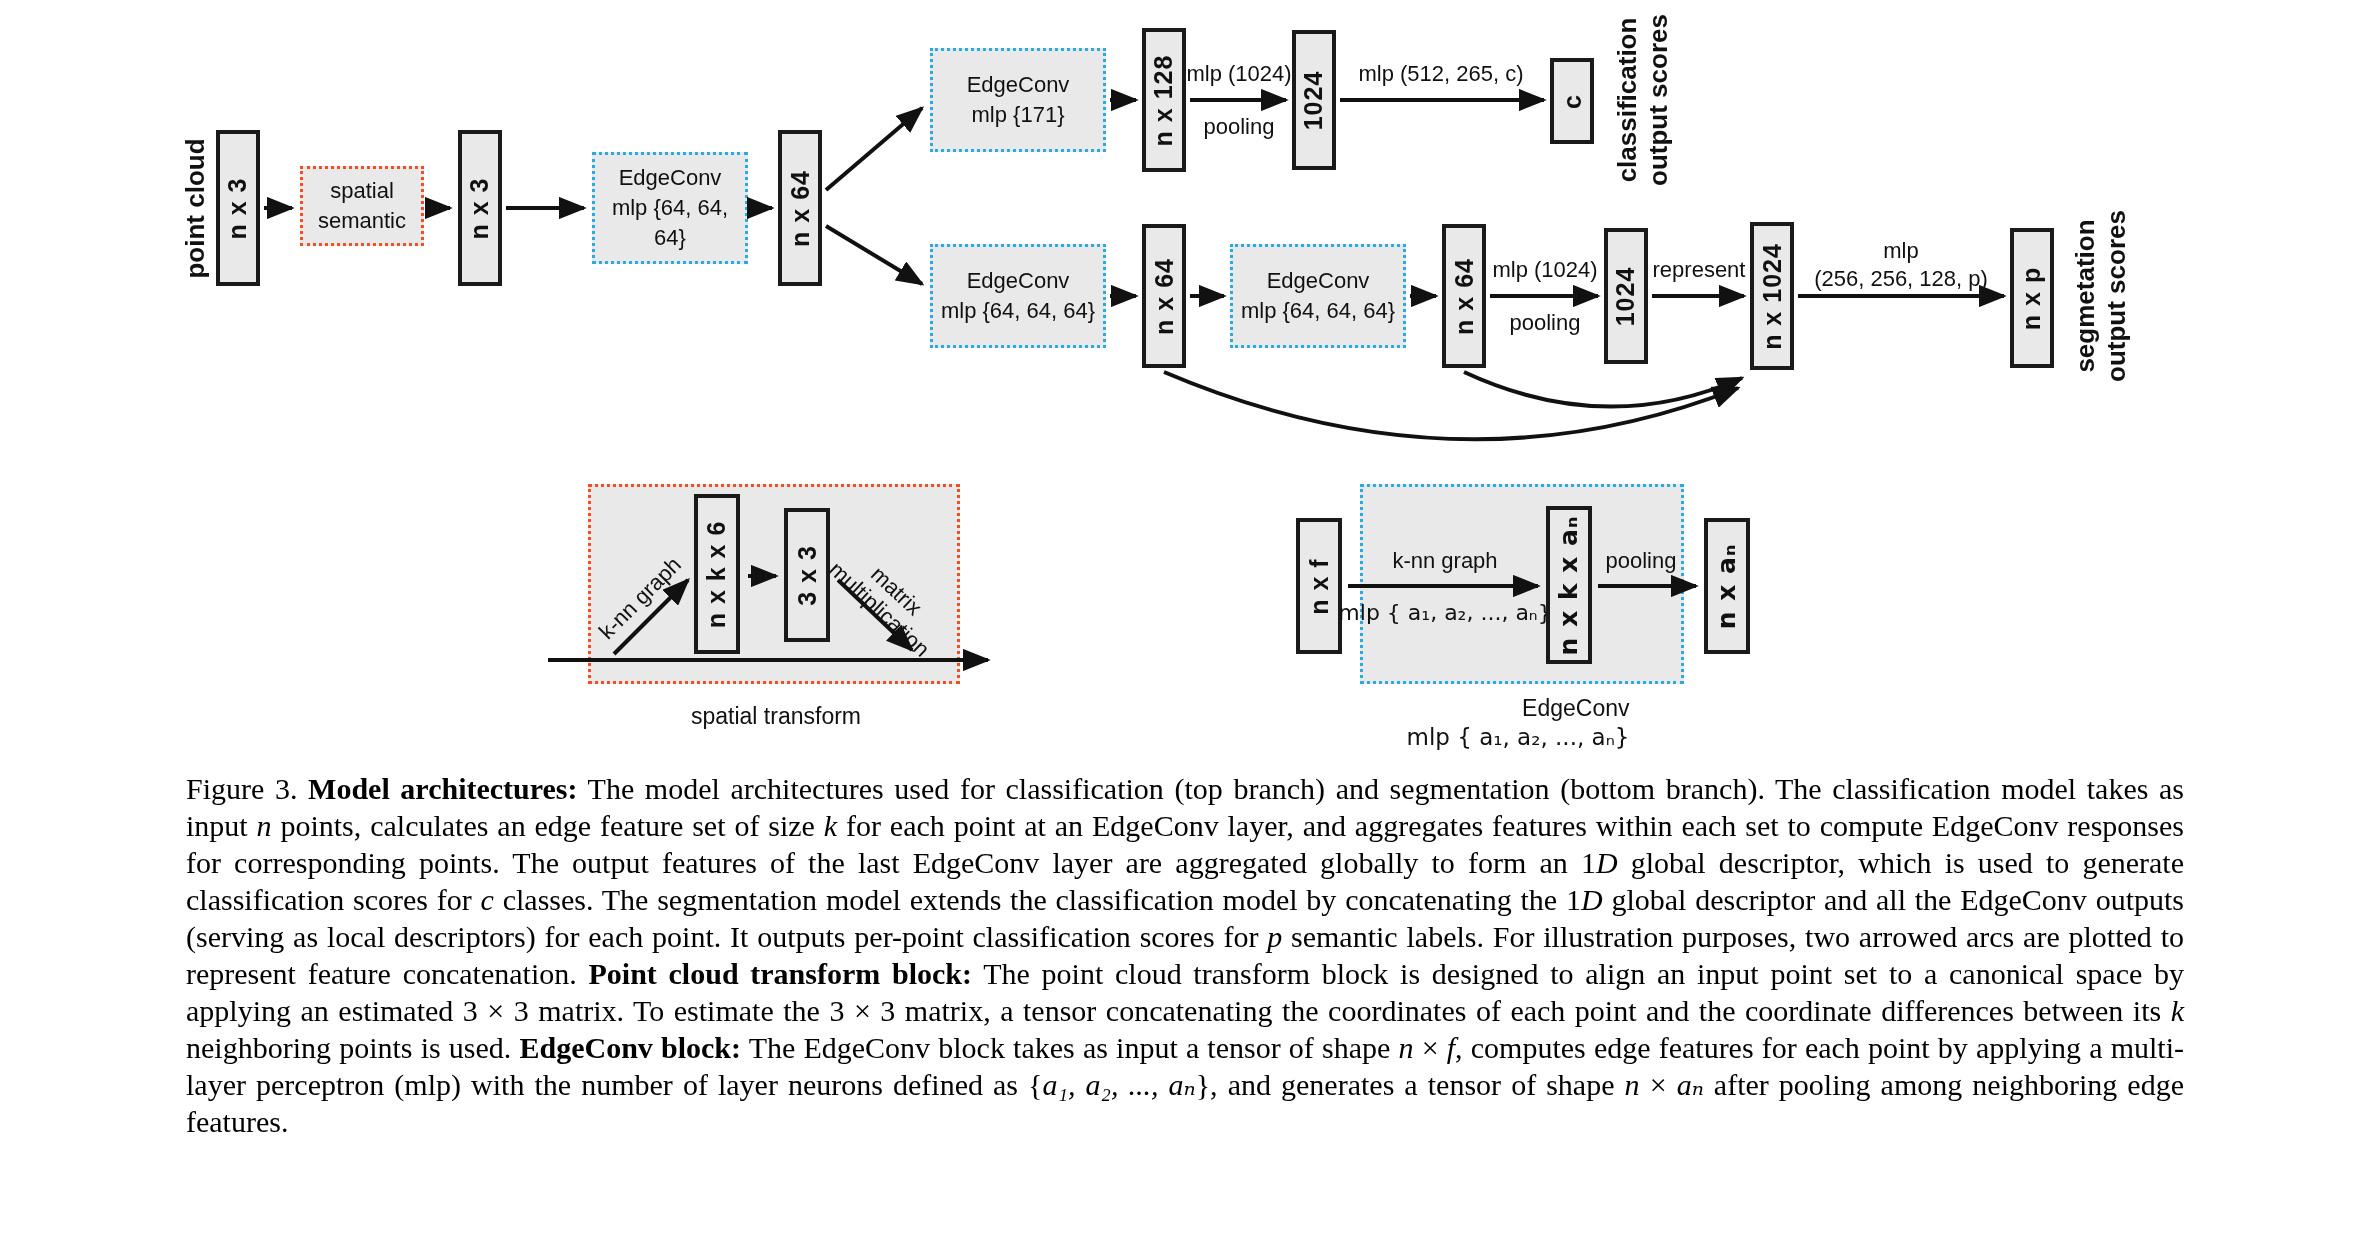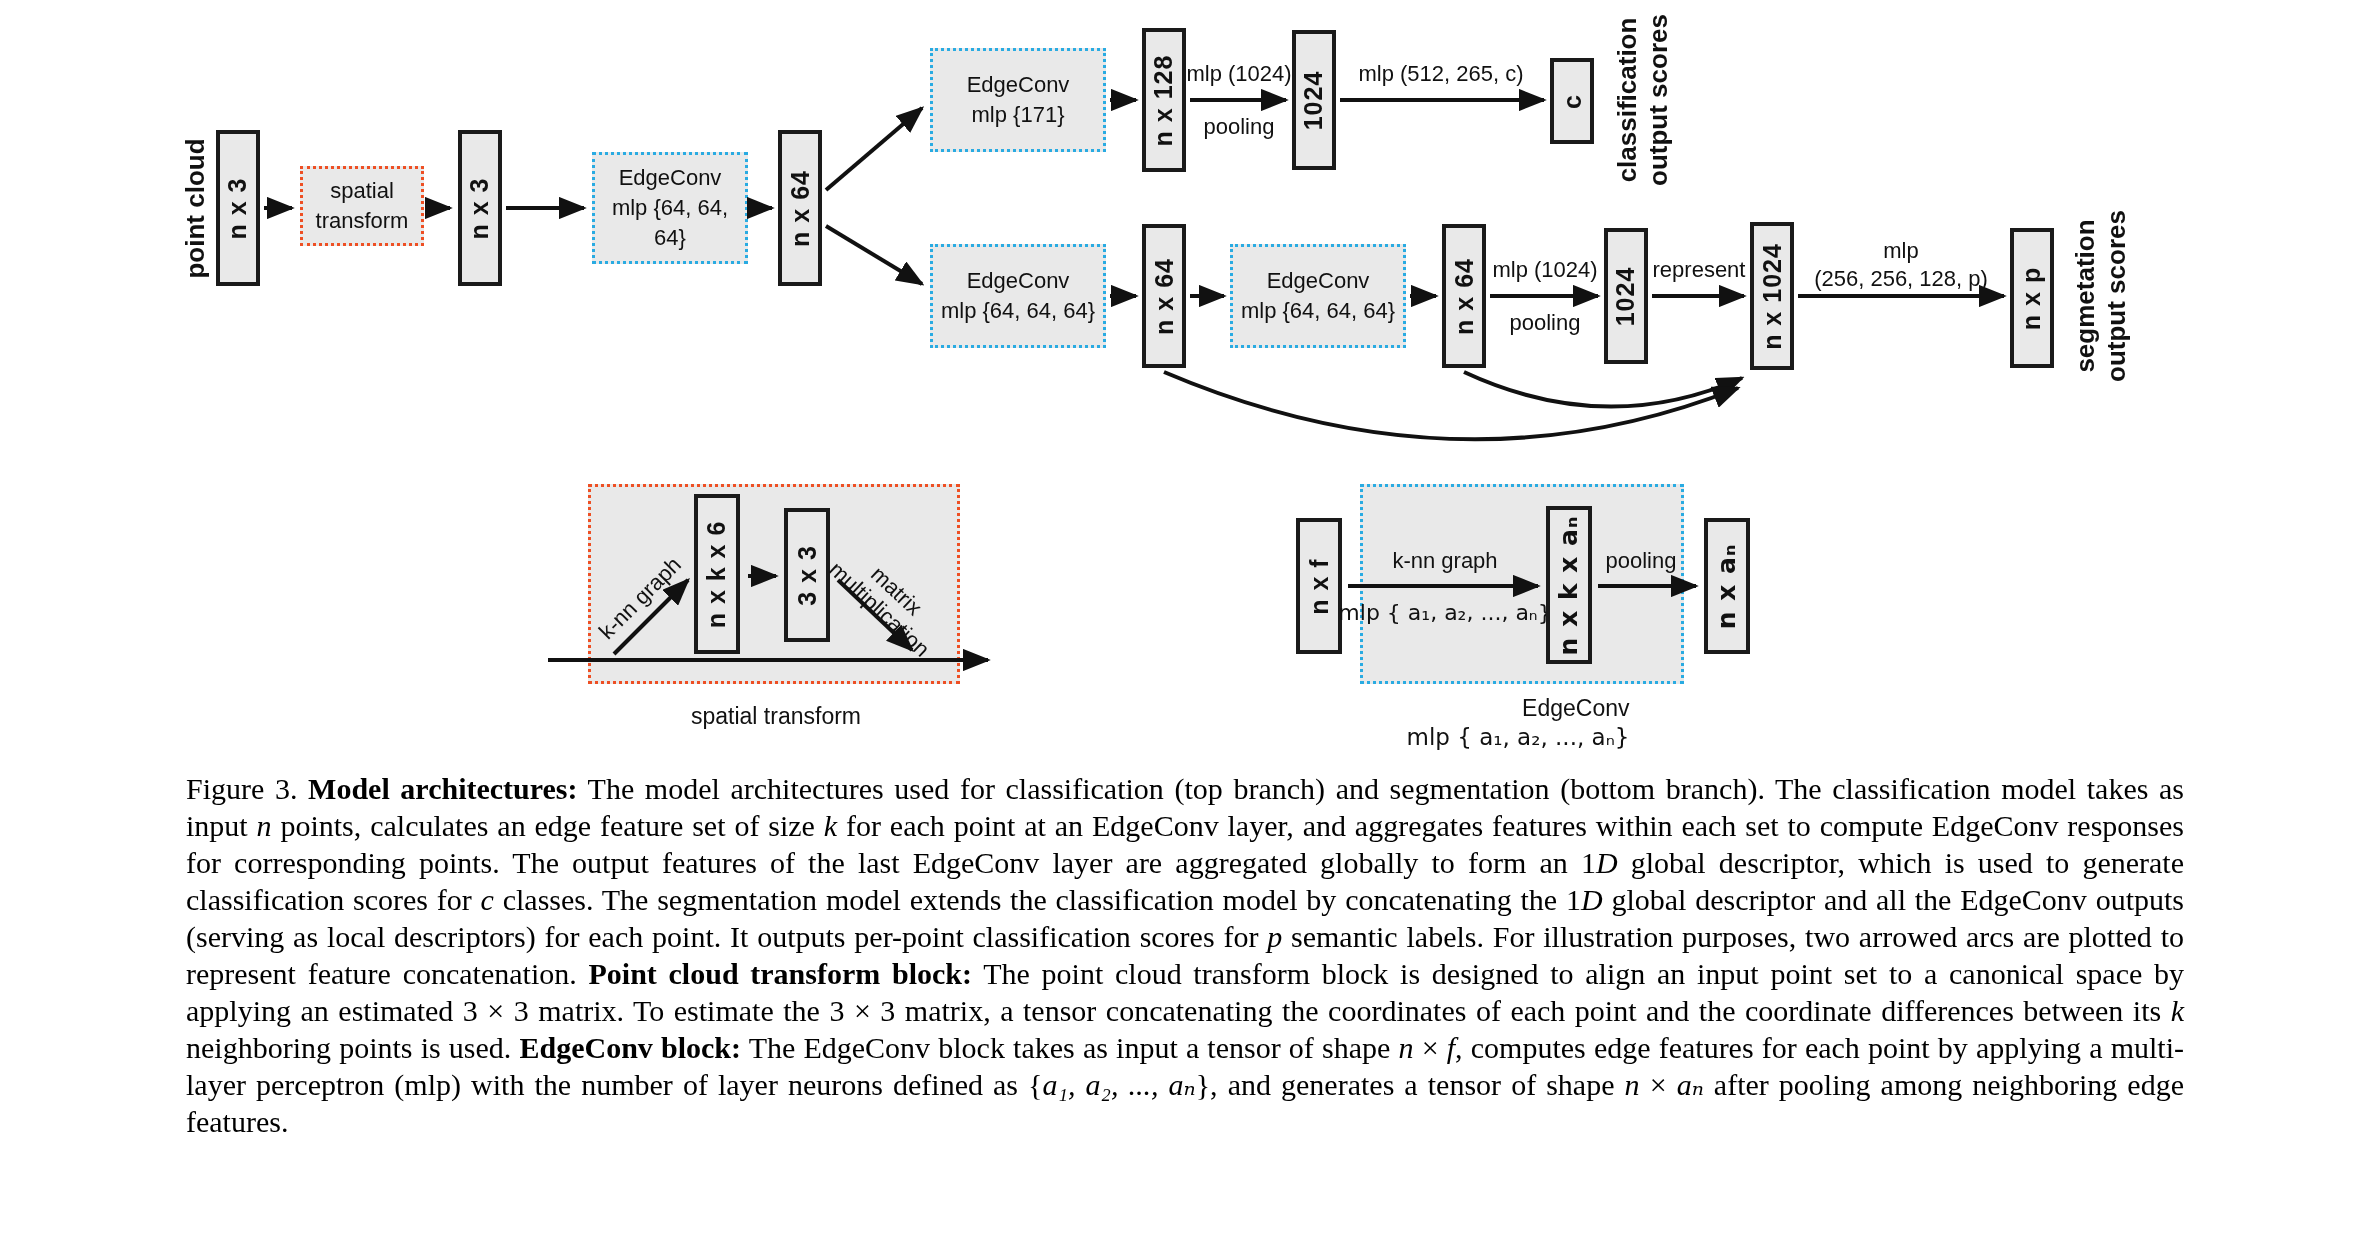--- a/index.html
+++ b/index.html
@@ -40,21 +40,21 @@
   <div class="rlabel" style="left:167px;top:128px;width:56px;height:160px;">
     <div class="rlines">point cloud</div>
   </div>
 
   <div class="vbox" style="left:216px;top:130px;width:44px;height:156px;">
     <span class="vtext">n x 3</span>
   </div>
 
   <div class="dbox red" style="left:300px;top:166px;width:124px;height:80px;">
     <div>spatial</div>
-    <div>transform</div>
+    <div>semantic</div>
   </div>
 
   <div class="vbox" style="left:458px;top:130px;width:44px;height:156px;">
     <span class="vtext">n x 3</span>
   </div>
 
   <div class="dbox blue" style="left:592px;top:152px;width:156px;height:112px;">
     <div>EdgeConv</div>
     <div>mlp {64, 64, 64}</div>
   </div>

